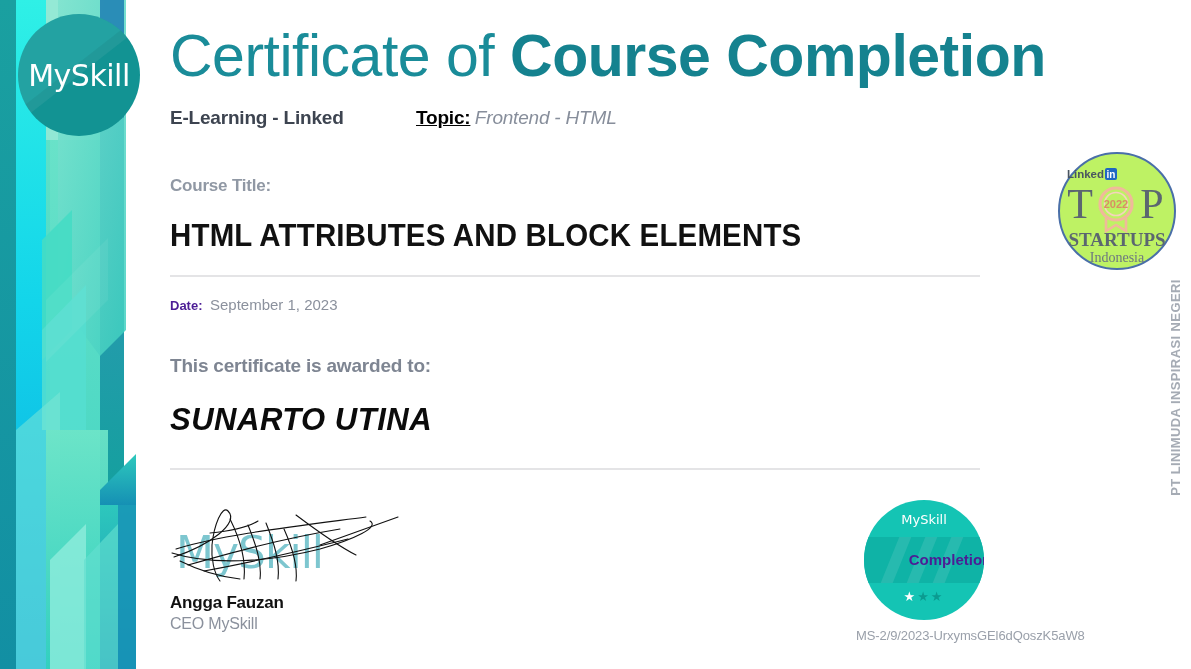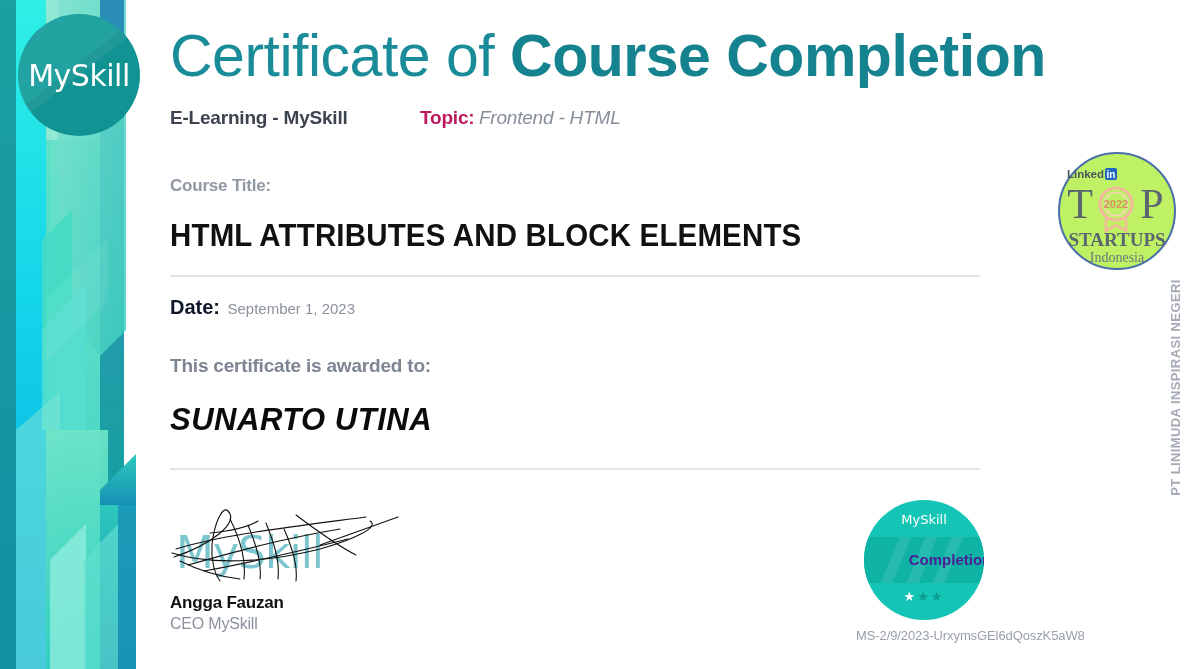--- a/index.html
+++ b/index.html
@@ -63,22 +63,22 @@
     letter-spacing:-0.5px; white-space:nowrap;
   }
   .h1 b { font-weight:700; color:#15828f; }
 
   .subrow { position:absolute; left:0; top:107px; height:28px; white-space:nowrap; }
   .sub-left {
     font-size:19px; font-weight:700; color:#3d4450;
     letter-spacing:-0.2px;
   }
   .sub-topic-label {
-    font-size:19px; font-weight:700; color:#be185d;
-    margin-left:68px; letter-spacing:-0.2px;
+    font-size:19px; font-weight:700; color:#000000;
+    margin-left:68px; letter-spacing:-0.2px;text-decoration:underline;
   }
   .sub-topic-val {
     font-size:19px; font-style:italic; color:#878e9b;
     letter-spacing:-0.2px;
   }
 
   .lbl-course {
     position:absolute; left:0; top:176px;
     font-size:17px; font-weight:700;
     color:#9098a4; letter-spacing:-0.2px;
@@ -92,21 +92,21 @@
   }
 
   .rule {
     position:absolute; left:0; width:810px; height:2px;
     background:#e4e4e6;
   }
   .rule-1 { top:275px; }
   .rule-2 { top:468px; }
 
   .date-row { position:absolute; left:0; top:296px; white-space:nowrap; }
-  .date-lbl { font-size:20px; font-weight:700; color:#0f172a; }
+  .date-lbl { font-size:13px; font-weight:700; color:#4c1d95; }
   .date-val { font-size:15px; color:#8b919d; margin-left:3px; }
 
   .awarded {
     position:absolute; left:0; top:355px;
     font-size:19px; font-weight:700; color:#7e8592;
     letter-spacing:-0.2px;
   }
   .recipient {
     position:absolute; left:0; top:401px;
     font-size:32px; font-weight:700; font-style:italic;
@@ -282,21 +282,21 @@
     <div class="txt">MySkill</div>
   </div>
 
   <div class="body-area">
 
     <div class="h1">
       <span>Certificate of </span><b>Course Completion</b>
     </div>
 
     <div class="subrow">
-      <span class="sub-left">E-Learning - MySkill</span>
+      <span class="sub-left">E-Learning - Linked</span>
       <span class="sub-topic-label">Topic:</span>
       <span class="sub-topic-val">Frontend - HTML</span>
     </div>
 
     <div class="lbl-course">Course Title:</div>
     <div class="course-title">HTML ATTRIBUTES AND BLOCK ELEMENTS</div>
 
     <div class="rule rule-1"></div>
 
     <div class="date-row">

